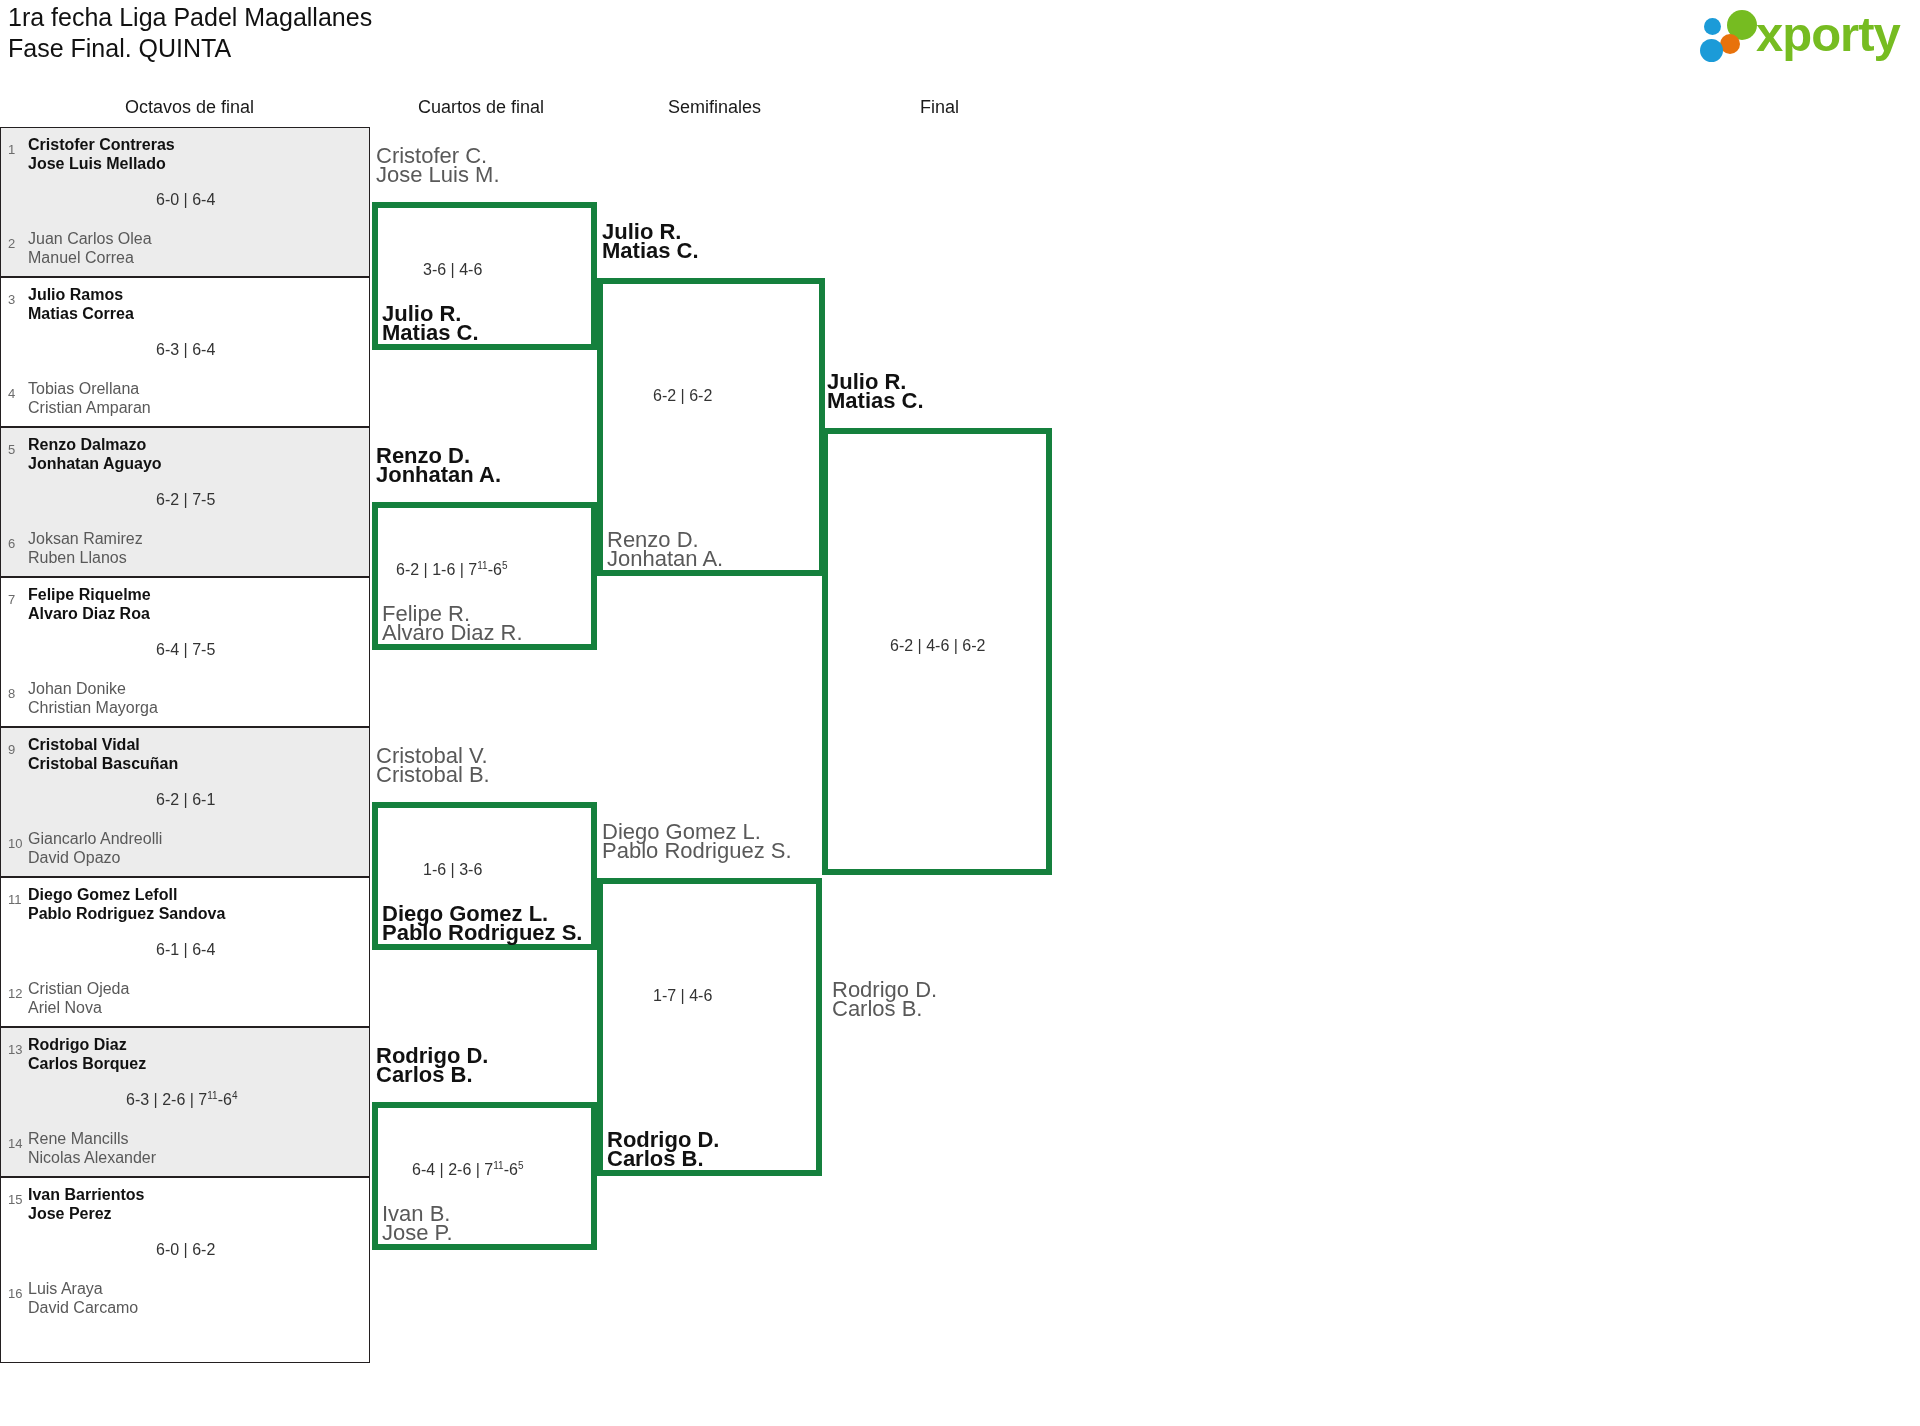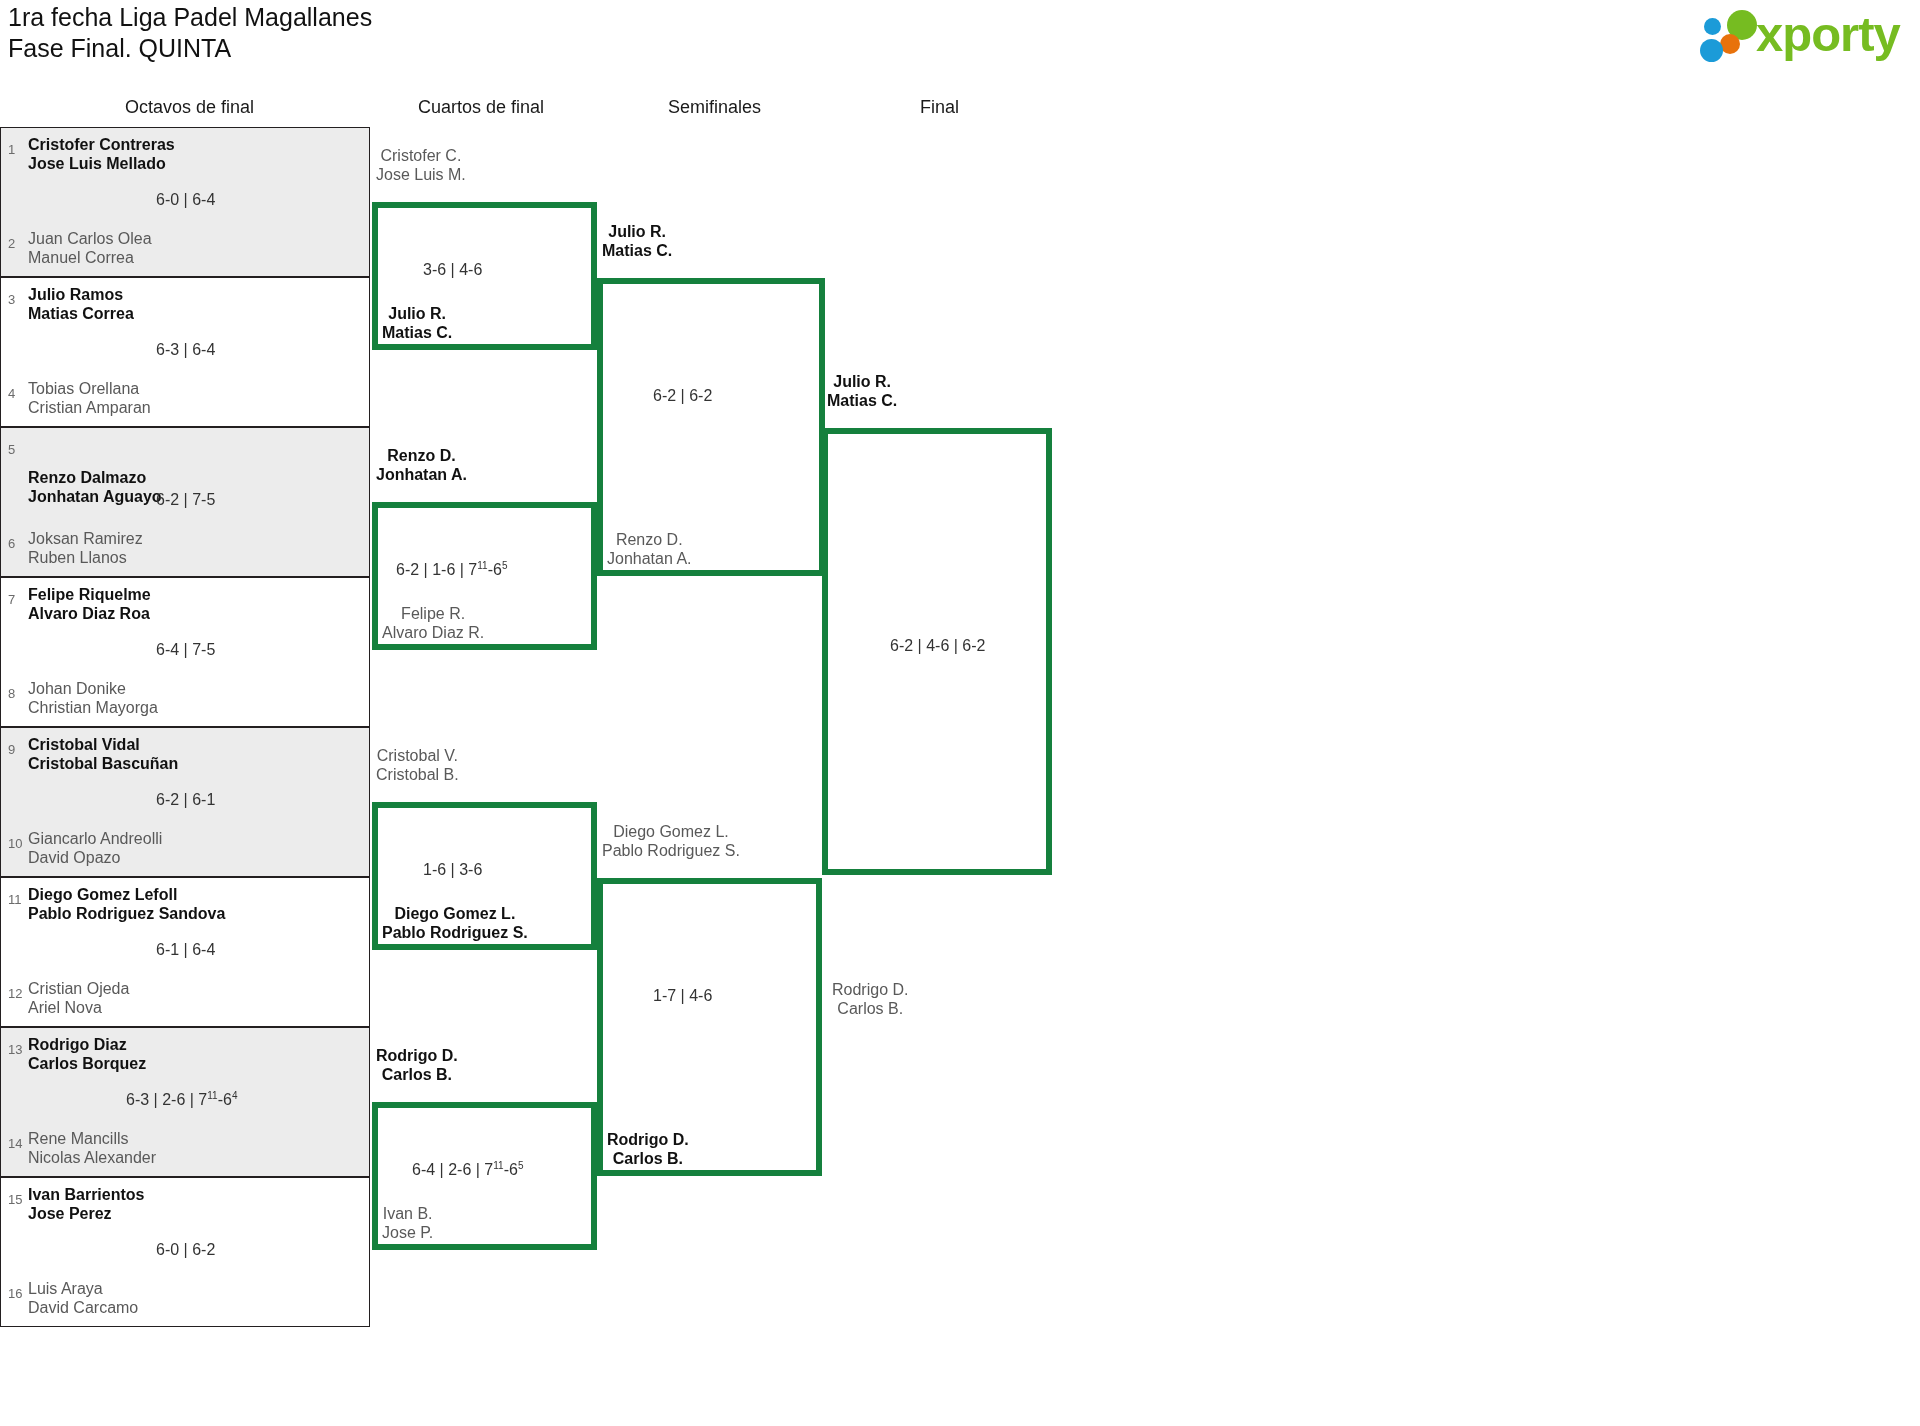--- a/index.html
+++ b/index.html
@@ -113,24 +113,23 @@
 
   
   .conn-box {
     position: absolute;
     box-sizing: border-box;
     border: 6px solid #15803d;
     background: transparent;
   }
   .side-team {
     position: absolute;
-    font-size: 16px;
+    font-size: 22px;
     line-height: 19px;
     white-space: nowrap;
-    text-align: center;
   }
   .side-team .ln { display: block; }
   .side-team.win .ln { font-weight: 700; color: #111111; }
   .side-team.lose .ln { font-weight: 400; color: #595959; }
 </style>
 </head>
 <body>
 
 <div id="header-title">1ra fecha Liga Padel Magallanes
 Fase Final. QUINTA</div>
@@ -174,21 +173,21 @@
   <div class="score" style="left:155px; top:62px;">6-3 | 6-4</div>
   <div class="seed" style="top:108px;">4</div>
   <div class="team lose" style="top:101px;">
     <span class="ln">Tobias Orellana</span>
     <span class="ln">Cristian Amparan</span>
   </div>
 </div>
 
 <div class="r16-pair shaded" style="top:427px; height:150px;">
   <div class="seed" style="top:14px;">5</div>
-  <div class="team win" style="top:7px;margin-top:33px;">
+  <div class="team win" style="top:7px;">
     <span class="ln">Renzo Dalmazo</span>
     <span class="ln">Jonhatan Aguayo</span>
   </div>
   <div class="score" style="left:155px; top:62px;">6-2 | 7-5</div>
   <div class="seed" style="top:108px;">6</div>
   <div class="team lose" style="top:101px;">
     <span class="ln">Joksan Ramirez</span>
     <span class="ln">Ruben Llanos</span>
   </div>
 </div>
@@ -242,21 +241,21 @@
     <span class="ln">Carlos Borquez</span>
   </div>
   <div class="score" style="left:125px; top:62px;">6-3 | 2-6 | 7<sup>11</sup>-6<sup>4</sup></div>
   <div class="seed" style="top:108px;">14</div>
   <div class="team lose" style="top:101px;">
     <span class="ln">Rene Mancills</span>
     <span class="ln">Nicolas Alexander</span>
   </div>
 </div>
 
-<div class="r16-pair plain" style="top:1177px; height:150px;">
+<div class="r16-pair plain" style="top:1177px; height:186px;">
   <div class="seed" style="top:14px;">15</div>
   <div class="team win" style="top:7px;">
     <span class="ln">Ivan Barrientos</span>
     <span class="ln">Jose Perez</span>
   </div>
   <div class="score" style="left:155px; top:62px;">6-0 | 6-2</div>
   <div class="seed" style="top:108px;">16</div>
   <div class="team lose" style="top:101px;">
     <span class="ln">Luis Araya</span>
     <span class="ln">David Carcamo</span>

